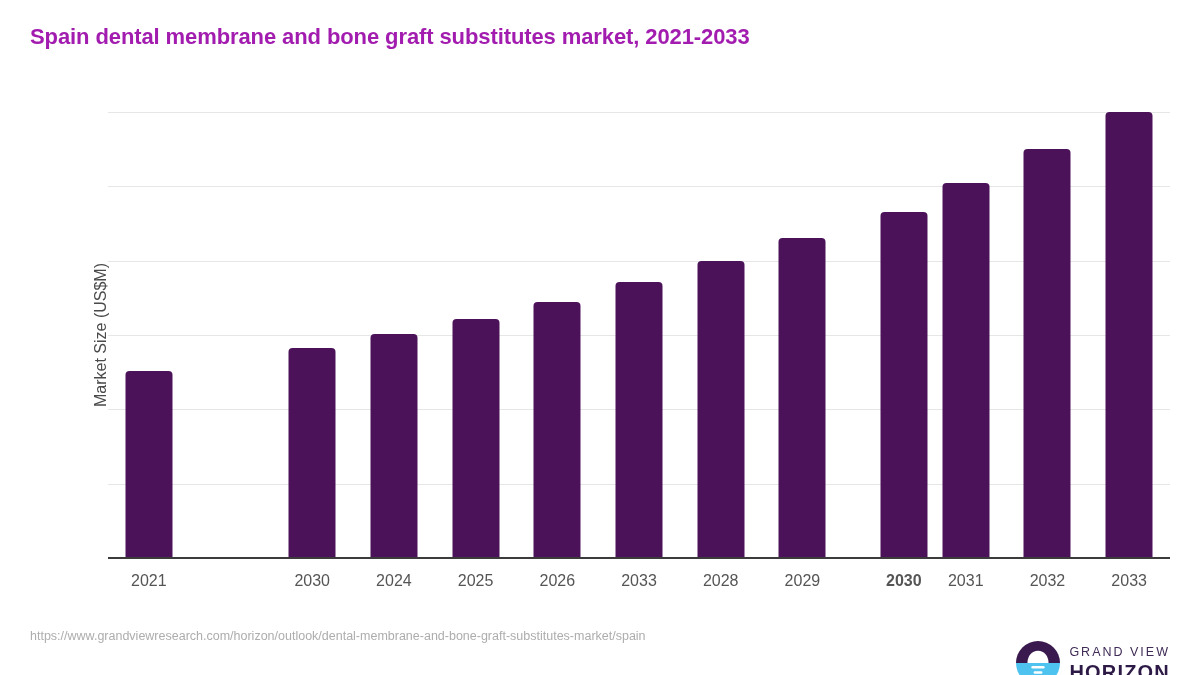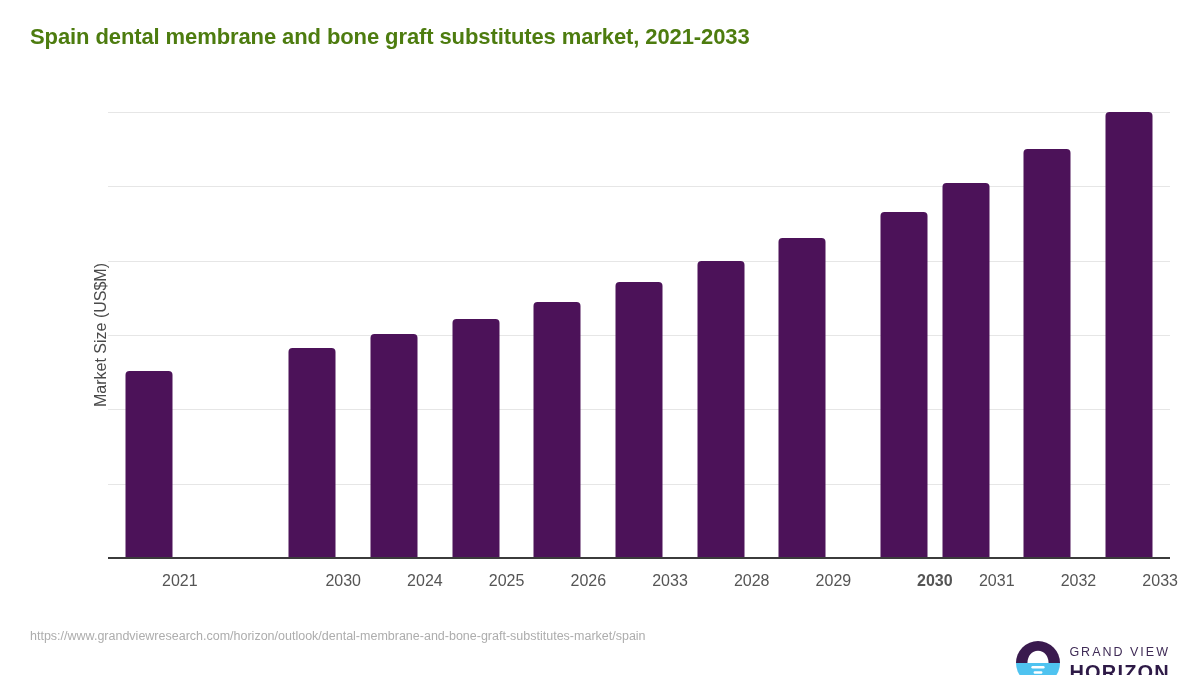--- a/index.html
+++ b/index.html
@@ -15,21 +15,21 @@
     background: #ffffff;
     overflow: hidden;
   }
 
   
   #chart-title {
     position: absolute;
     left: 30px; top: 24px;
     font-size: 22px;
     font-weight: bold;
-    color: #4d7c0f;
+    color: #a21caf;
     letter-spacing: -0.1px;
     white-space: nowrap;
   }
 
   
   #plot-frame {
     position: absolute;
     left: 108px;
     top: 112px;
     width: 1062px;
@@ -87,21 +87,20 @@
     border-radius: 4px 4px 0 0;
   }
   .xtick-label {
     position: absolute;
     top: 460px;
     left: 50%;
     transform: translateX(-50%);
     font-size: 16px;
     color: #555555;
     white-space: nowrap;
-    margin-left: 31px;
   }
 
   
   #source-url {
     position: absolute;
     left: 30px;
     top: 629px;
     font-size: 12.5px;
     color: #ADADAD;
     white-space: nowrap;

